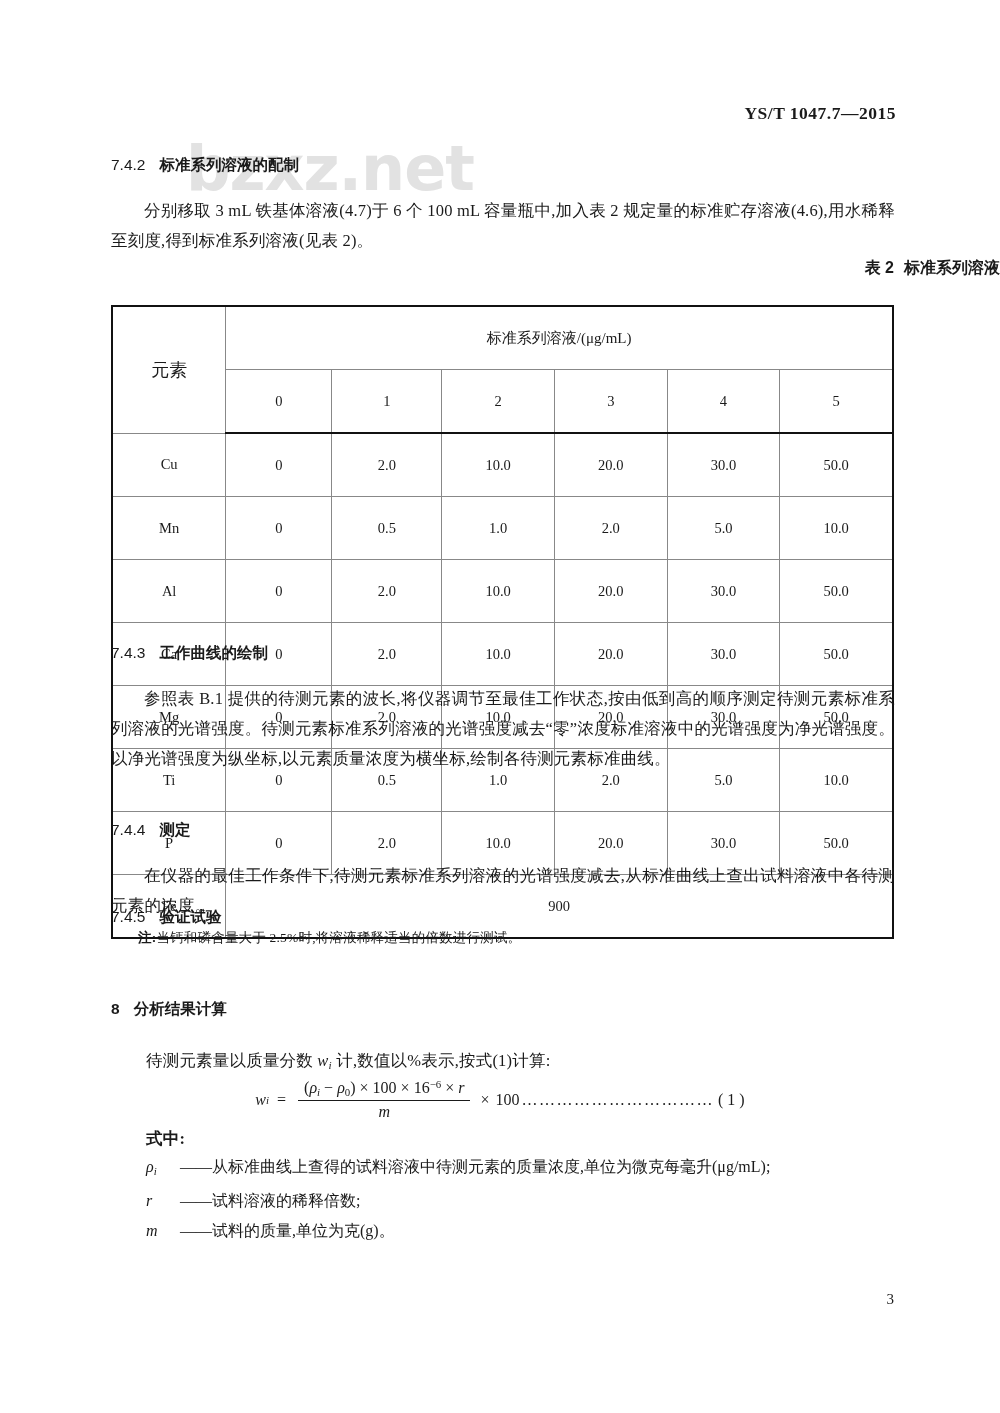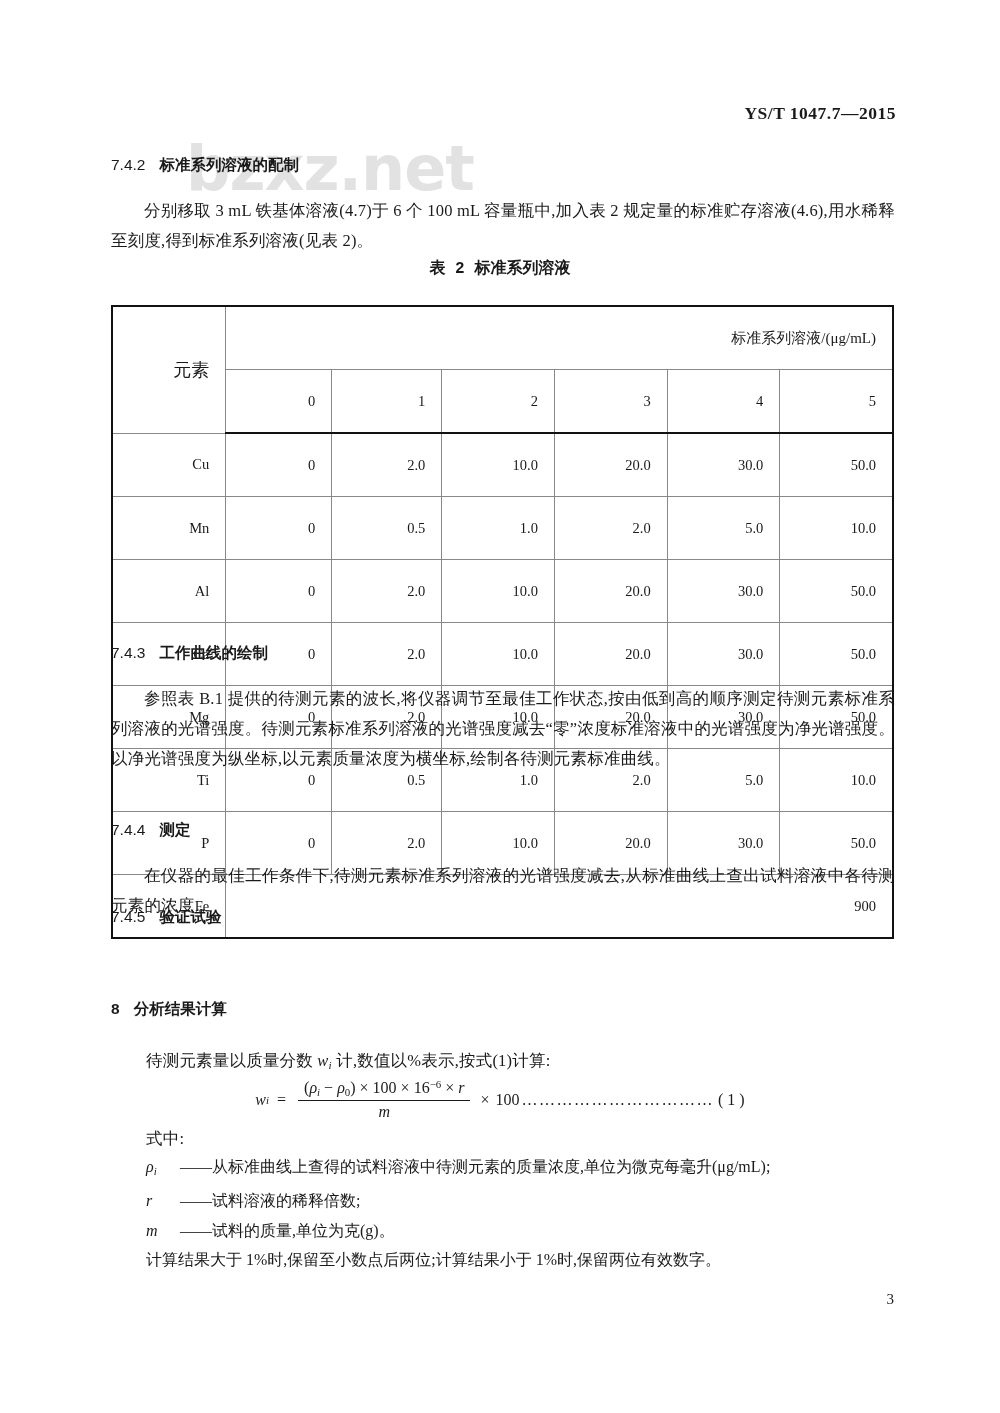--- a/index.html
+++ b/index.html
@@ -90,40 +90,40 @@
     letter-spacing: 0.2px;
   }
   p.note b { font-weight: bold; }
 
   
   .tbl-caption {
     position: absolute;
     top: 258px;
     left: 0;
     width: 1000px;
-    text-align: center;
-    font-family: Liberation Mono, monospace;
+    text-align: right;
+    font-family: Liberation Sans, sans-serif;
     font-weight: bold;
     font-size: 16px;
   }
   .tbl-caption .capnum { margin-right: 10px; }
 
   table.data {
     position: absolute;
     top: 305px;
     left: 111px;
     width: 783px;
     border-collapse: collapse;
     font-family: "Liberation Serif", "DejaVu Serif", serif;
     font-size: 14.5px;
     background: #fff;
   }
   table.data th, table.data td {
     border: 1px solid #888;
-    text-align: right;
+    text-align: center;
     font-weight: normal;
     padding: 16px;
     height: 30px;
     vertical-align: middle;
   }
   table.data .outer-top  { border-top: 2px solid #111; }
   table.data .outer-bot  { border-bottom: 2px solid #111; }
   table.data .thick-l    { border-left: 2px solid #111; }
   table.data .thick-r    { border-right: 2px solid #111; }
   table.data .hdr-sep    { border-bottom: 2px solid #111; }
@@ -308,20 +308,23 @@
         <span class="num">7.4.3</span><span>工作曲线的绘制</span>
       </h3>
       <p class="para indent" style="margin-top:20px;">参照表 B.1 提供的待测元素的波长,将仪器调节至最佳工作状态,按由低到高的顺序测定待测元素标准系列溶液的光谱强度。待测元素标准系列溶液的光谱强度减去“零”浓度标准溶液中的光谱强度为净光谱强度。以净光谱强度为纵坐标,以元素质量浓度为横坐标,绘制各待测元素标准曲线。</p>
     </div>
 
     <div class="blk" style="left:111px; top:820px; width:784px;">
       <h3 class="sec">
         <span class="num">7.4.4</span><span>测定</span>
       </h3>
       <p class="para indent" style="margin-top:20px;">在仪器的最佳工作条件下,待测元素标准系列溶液的光谱强度减去,从标准曲线上查出试料溶液中各待测元素的浓度。</p>
+      <p class="note" style="margin-top:4px;">
+        <b>注:</b><span>当钙和磷含量大于 2.5%时,将溶液稀释适当的倍数进行测试。</span>
+      </p>
     </div>
 
     <div class="blk" style="left:111px; top:907px; width:784px;">
       <h3 class="sec">
         <span class="num">7.4.5</span><span>验证试验</span>
       </h3>
     </div>
 
     <div class="blk" style="left:111px; top:999px; width:784px;">
       <h3 class="sec">
@@ -342,38 +345,35 @@
           <span class="numer"><span>(</span><span class="var">ρ</span><span class="sub-i">i</span> <span>−</span> <span class="var">ρ</span><span class="sub-0">0</span><span>)</span> <span>×</span> <span>100</span> <span>×</span> <span>16</span><span class="sup">−6</span> <span>×</span> <span class="var">r</span></span>
           <span class="denom var">m</span>
         </span>
         <span style="margin-left:6px;">×</span>
         <span style="margin-left:6px;">100</span>
         <span class="dots">……………………………</span>
         <span class="eqno">( 1 )</span>
       </span>
     </div>
 
-    <div class="blk" style="left:146px; top:1124px; width:750px;">
+    <div class="blk" style="left:146px; top:1124px; width:750px;font-weight:bold;">
       <p class="para">式中:</p>
     </div>
 
     <div class="deflist">
       <div class="defrow">
         <span class="sym"><span>ρ</span><span class="sub-i">i</span></span>
         <span>——从标准曲线上查得的试料溶液中待测元素的质量浓度,单位为微克每毫升(μg/mL);</span>
       </div>
       <div class="defrow">
         <span class="sym"><span>r</span></span>
         <span>——试料溶液的稀释倍数;</span>
       </div>
       <div class="defrow">
         <span class="sym"><span>m</span></span>
         <span>——试料的质量,单位为克(g)。</span>
       </div>
-      <div class="defrow" style="margin-top:0px;">
-        <span>计算结果大于 1%时,保留至小数点后两位;计算结果小于 1%时,保留两位有效数字。</span>
-      </div>
     </div>
 
     <div class="pagenum">3</div>
 
   </div>
 </div>
 
 </body></html>

